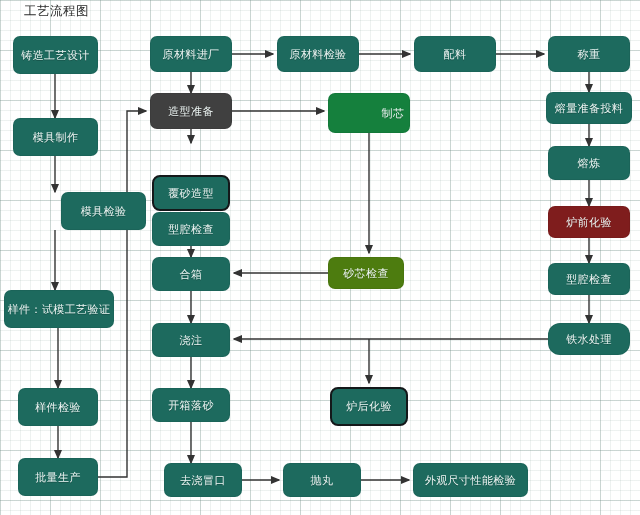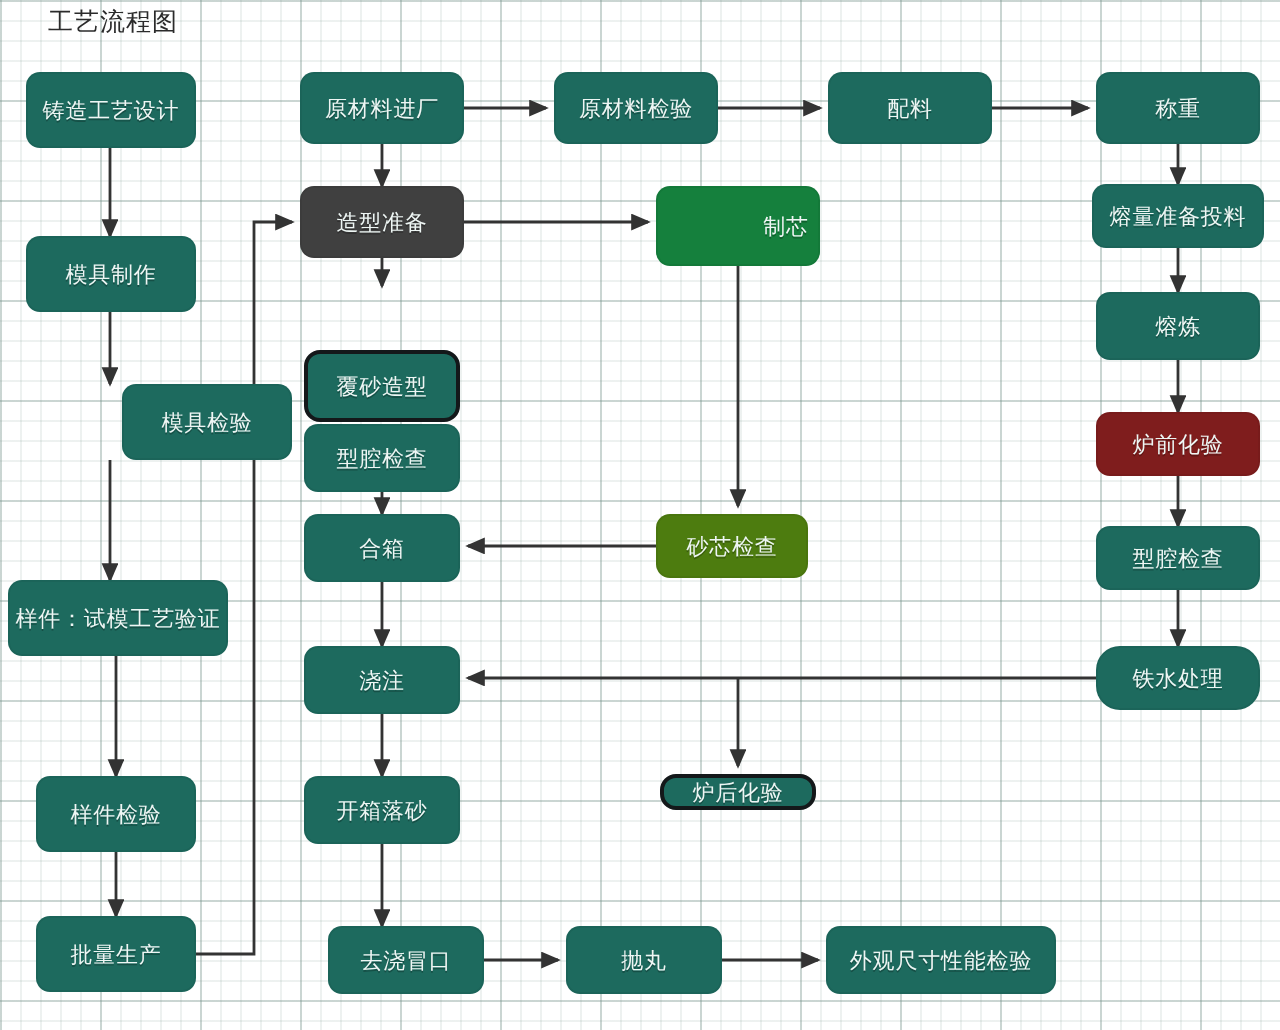--- a/index.html
+++ b/index.html
@@ -135,21 +135,21 @@
     </div>
     <div class="node" style="left: 328px; top: 257px; width: 76px; height: 32px; background: #4d7c0f; color: rgb(238, 246, 244);">
       <span>砂芯检查</span>
     </div>
     <div class="node" style="left: 152px; top: 323px; width: 78px; height: 34px; background: rgb(29, 106, 94); color: rgb(238, 246, 244);">
       <span>浇注</span>
     </div>
     <div class="node" style="left: 152px; top: 388px; width: 78px; height: 34px; background: rgb(29, 106, 94); color: rgb(238, 246, 244);">
       <span>开箱落砂</span>
     </div>
-    <div class="node hl" style="left: 330px; top: 387px; width: 78px; height: 18px; background: rgb(29, 106, 94); color: rgb(238, 246, 244); border-color: rgb(20, 24, 26);">
+    <div class="node hl" style="left: 330px; top: 387px; width: 78px; height: 39px; background: rgb(29, 106, 94); color: rgb(238, 246, 244); border-color: rgb(20, 24, 26);">
       <span>炉后化验</span>
     </div>
     <div class="node" style="left: 164px; top: 463px; width: 78px; height: 34px; background: rgb(29, 106, 94); color: rgb(238, 246, 244);">
       <span>去浇冒口</span>
     </div>
     <div class="node" style="left: 283px; top: 463px; width: 78px; height: 34px; background: rgb(29, 106, 94); color: rgb(238, 246, 244);">
       <span>抛丸</span>
     </div>
     <div class="node" style="left: 413px; top: 463px; width: 115px; height: 34px; background: rgb(29, 106, 94); color: rgb(238, 246, 244);">
       <span>外观尺寸性能检验</span>

